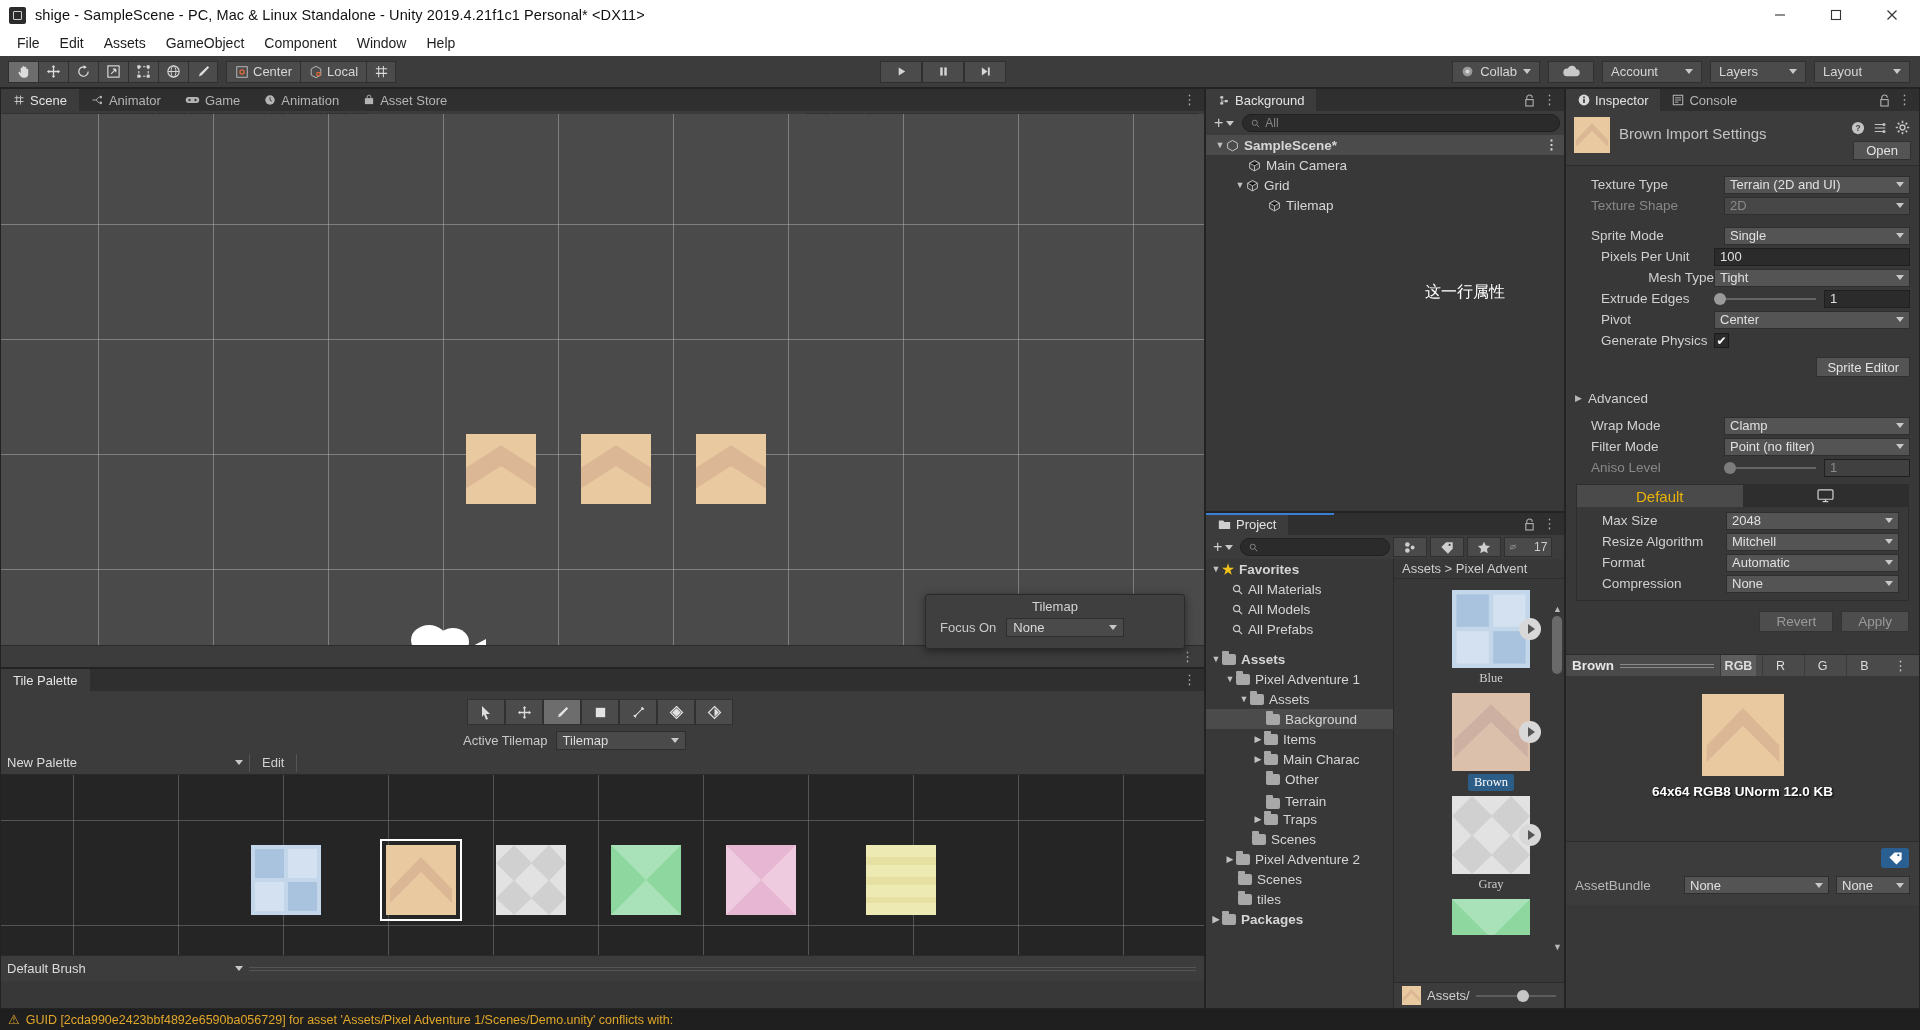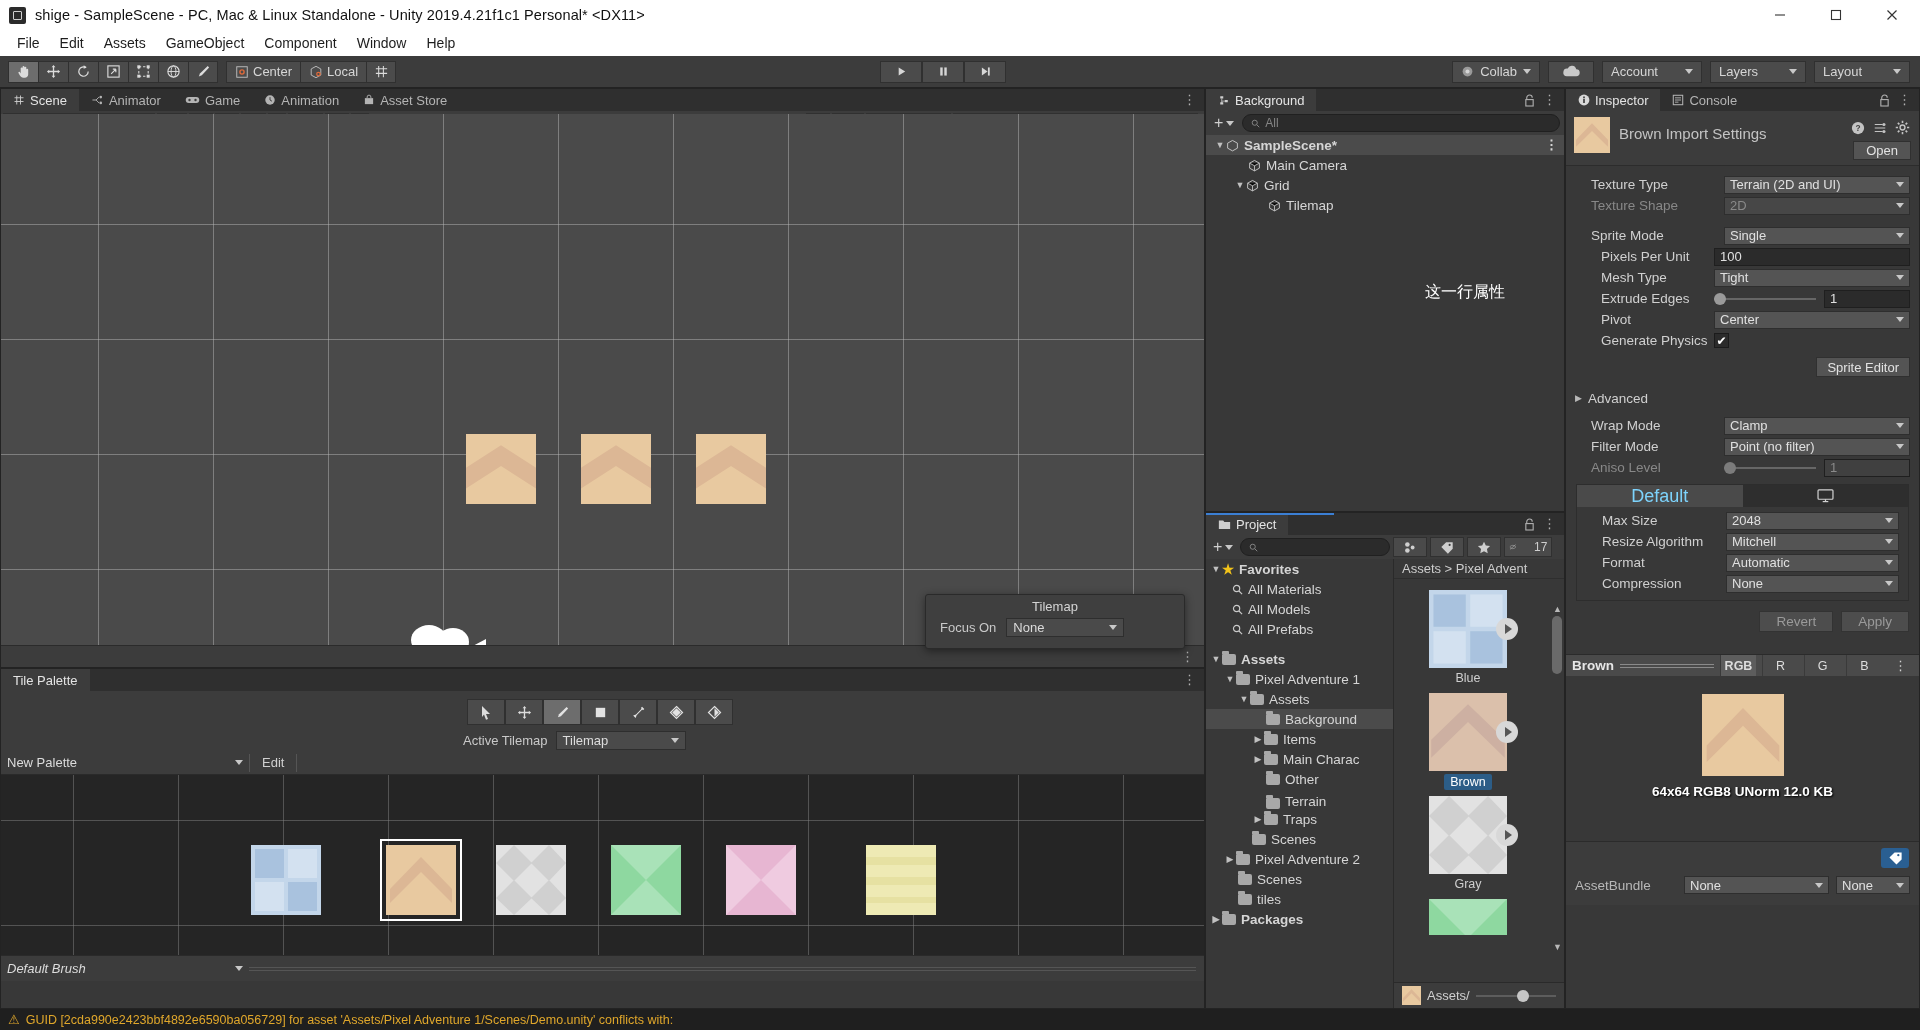--- a/index.html
+++ b/index.html
@@ -93,21 +93,21 @@
   .pal-active{position:absolute;left:462px;top:40px;display:flex;align-items:center;gap:8px;font-size:13px;color:#c9c9c9;}
   .pal-bar2{height:24px;background:#3c3c3c;display:flex;align-items:center;border-bottom:1px solid #2a2a2a;}
   .pal-grid{position:relative;background:#252525;height:180px;overflow:hidden;}
   .pal-grid .glines{position:absolute;inset:0;
     background-image:
       linear-gradient(to right, rgba(130,130,130,.5) 1px, transparent 1px),
       linear-gradient(to bottom, rgba(130,130,130,.5) 1px, transparent 1px);
     background-size:105px 105px;background-position:-33px -60px;}
   .ptile{position:absolute;width:70px;height:70px;}
   .ptile.sel{outline:2px solid #fff;outline-offset:4px;}
-  .pal-bottom{height:26px;background:#3c3c3c;display:flex;align-items:center;border-top:1px solid #2a2a2a;font-style:italic;}
+  .pal-bottom{height:26px;background:#3c3c3c;display:flex;align-items:center;border-top:1px solid #2a2a2a;}
 
   
   #hier{left:1205px;top:88px;width:360px;height:424px;}
   .srchrow{height:24px;display:flex;align-items:center;gap:4px;padding:2px 4px;background:#3c3c3c;}
   .plus-dd{display:flex;align-items:center;gap:3px;color:#cfcfcf;padding:0 4px;font-size:16px;}
   .srchbox{flex:1;height:18px;background:#2b2b2b;border:1px solid #202020;border-radius:9px;
     display:flex;align-items:center;padding:0 8px;font-size:12px;color:#858585;gap:5px;}
   .h-row{height:20px;display:flex;align-items:center;font-size:13.5px;color:#d6d6d6;padding-right:6px;}
   .h-row.scene{background:#4b4b4b;font-weight:bold;}
   .tri{width:12px;text-align:center;color:#c0c0c0;font-size:9px;}
@@ -124,21 +124,21 @@
   .p-row{height:20px;display:flex;align-items:center;font-size:13.5px;color:#d5d5d5;}
   .p-row.sel{background:#4b4b4b;}
   .folder{width:14px;height:11px;background:#a8a8a8;border-radius:1px 2px 2px 2px;margin-right:5px;position:relative;flex:none;}
   .folder:before{content:"";position:absolute;left:0;top:-3px;width:7px;height:3px;background:#a8a8a8;border-radius:1px 1px 0 0;}
   .star{color:#f2c31a;margin-right:5px;}
   .mag{margin-right:5px;color:#c9c9c9;}
   .proj-right{flex:1;position:relative;background:#383838;}
   .breadcrumb{height:20px;display:flex;align-items:center;padding-left:8px;font-size:13px;color:#cdcdcd;
     background:#383838;border-bottom:1px solid #2e2e2e;}
   .asset-area{position:absolute;left:0;top:21px;right:0;bottom:26px;overflow:hidden;}
-  .asset{position:absolute;left:35px;width:78px;}
+  .asset{position:absolute;left:58px;width:78px;font-family:Liberation Serif, serif;}
   .asset .thumb{width:78px;height:78px;position:relative;}
   .asset .nm{text-align:center;font-size:12.5px;color:#cfcfcf;margin-top:3px;}
   .asset .nm.sel{background:#2c5d87;color:#fff;border-radius:2px;display:inline-block;padding:1px 6px;}
   .playbadge{position:absolute;right:-11px;top:50%;transform:translateY(-50%);width:22px;height:22px;border-radius:50%;
     background:#d8d8d8;display:flex;align-items:center;justify-content:center;}
   .playbadge:after{content:"";border-left:7px solid #555;border-top:5px solid transparent;border-bottom:5px solid transparent;margin-left:2px;}
   .pfoot{position:absolute;left:0;right:0;bottom:0;height:26px;background:#3c3c3c;border-top:1px solid #2a2a2a;
     display:flex;align-items:center;gap:6px;padding:0 8px;}
   .slider{flex:1;height:2px;background:#5d5d5d;position:relative;}
   .slider .knob{position:absolute;top:-5px;width:12px;height:12px;border-radius:50%;background:#c6c6c6;}
@@ -171,21 +171,21 @@
   .snum{width:86px;height:18px;background:#2b2b2b;border:1px solid #1f1f1f;display:flex;align-items:center;
     padding:0 5px;font-size:13px;color:#e0e0e0;}
   .snum.dis{color:#8a8a8a;background:#404040;}
   .cbox{width:15px;height:15px;background:#2b2b2b;border:1px solid #1b1b1b;display:flex;align-items:center;
     justify-content:center;color:#fff;font-size:12px;}
   .btn-right{height:20px;padding:0 10px;background:#545454;border:1px solid #303030;font-size:13px;color:#e2e2e2;
     display:flex;align-items:center;}
   .foldrow{height:22px;display:flex;align-items:center;gap:6px;padding-left:9px;font-size:13.5px;color:#d0d0d0;}
   .platbox{margin:6px 10px 0 10px;border:1px solid #2d2d2d;}
   .plat-tabs{display:flex;height:22px;}
-  .plat-tab{flex:1;display:flex;align-items:center;justify-content:center;font-size:18px;color:#7dd3fc;background:#4a4a4a;}
+  .plat-tab{flex:1;display:flex;align-items:center;justify-content:center;font-size:15px;color:#eab308;background:#4a4a4a;}
   .plat-tab.act{background:#4a4a4a;}
   .plat-tab.dark{background:#2e2e2e;}
   .revapply{display:flex;justify-content:flex-end;gap:8px;padding:10px 10px 0 0;}
   .revapply .b{height:21px;padding:0 16px;background:#4d4d4d;border:1px solid #333;font-size:13.5px;color:#9a9a9a;
     display:flex;align-items:center;}
   .prevhead{height:22px;background:#4a4a4a;border-top:1px solid #2b2b2b;display:flex;align-items:center;padding:0 6px;gap:6px;}
   .prevhead .pname{font-size:13.5px;color:#e6e6e6;font-weight:bold;}
   .dbl{flex:1;height:4px;border-top:1px solid #8a8a8a;border-bottom:1px solid #8a8a8a;}
   .chtab{width:36px;height:22px;display:flex;align-items:center;justify-content:center;font-size:12.5px;color:#ddd;
     border-left:1px solid #3a3a3a;}
@@ -1045,21 +1045,21 @@
     </div>
     <div class="prow">
       <span class="plabel" style="padding-left:10px;width:123px;">Pixels Per Unit</span>
       <div class="pfield">
           <div class="field-num">
         <span>100</span>
           </div>
         </div>
     </div>
     <div class="prow">
-      <span class="plabel" style="padding-left:10px;width:123px;">Mesh Type</span>
+      <span class="plabel" style="padding-left:10px;width:123px;text-align:right;">Mesh Type</span>
       <div class="pfield">
           <div class="field-drop">
         <span>Tight</span>
         <span class="caret"></span>
           </div>
         </div>
     </div>
     <div class="prow">
       <span class="plabel" style="padding-left:10px;width:123px;">Extrude Edges</span>
       <div class="sliderow">

